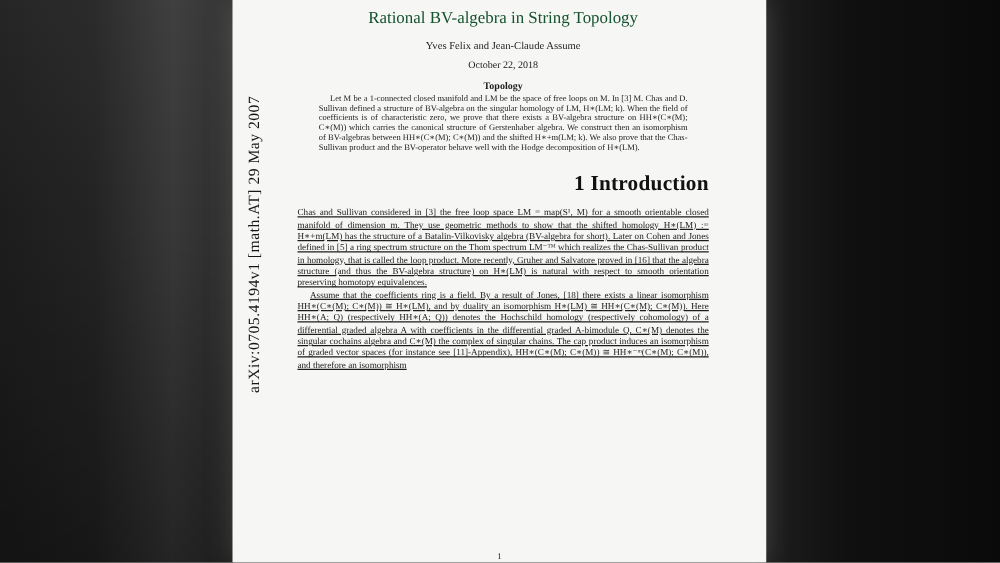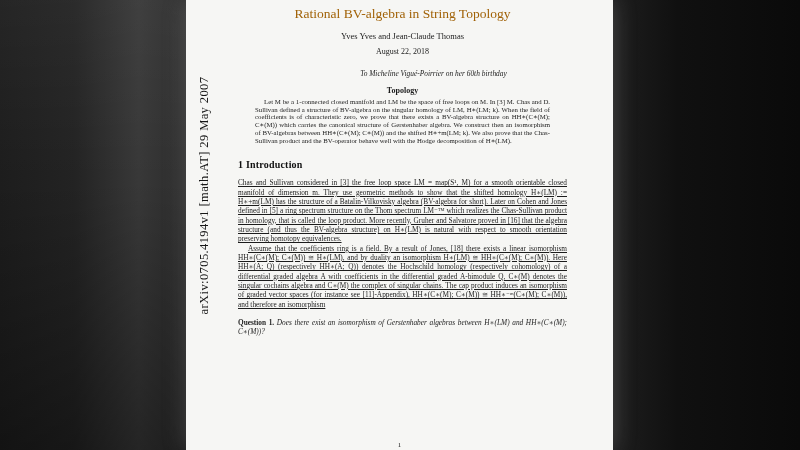--- a/index.html
+++ b/index.html
@@ -29,38 +29,39 @@
   }
   .arxiv-stamp{
     position:absolute;left:-132px;top:188px;width:300px;height:15px;
     transform:rotate(-90deg);
     text-align:center;white-space:nowrap;
     font-size:12.5px;letter-spacing:0.4px;color:#161616;
   }
   .content{padding:5px 46px 0 52px;}
   .title{
     margin:0;text-align:center;font-weight:normal;
-    font-size:13.5px;line-height:17px;color:#a16207;
+    font-size:13.5px;line-height:17px;color:#14532d;
   }
   .authors{margin-top:9px;text-align:center;font-size:8.5px;}
   .date{margin-top:6px;text-align:center;font-size:8px;}
   .dedication{
     margin-top:13px;margin-left:62px;text-align:center;
     font-style:italic;font-size:7.4px;
   }
   .abstract-heading{
     margin-top:8px;text-align:center;font-weight:bold;font-size:8px;
   }
   .abstract{
     margin-top:3px;padding:0 17px;
     font-size:6.8px;line-height:7.7px;text-align:justify;text-indent:9px;
   }
   .section-heading{
-    margin:15px 0 8px 0;font-size:10px;font-weight:bold;color:#111;
+    margin:15px 0 8px 0;font-size:17px;font-weight:bold;color:#111;
     letter-spacing:0.2px;
+    text-align:right;
   }
   .body-par{
     margin:0;font-size:7.3px;line-height:9.35px;text-align:justify;text-decoration:underline;
   }
   .body-par.indent{text-indent:10px;}
   .equation{
     margin:5px 0 5px 0;text-align:center;font-size:7.3px;
   }
   .question{
     margin:9px 0 0 0;font-size:7.3px;line-height:9.35px;text-align:justify;
@@ -78,39 +79,34 @@
 <div class="stage">
   <div class="bg-left"></div>
   <div class="bg-right"></div>
 
   <div class="page">
     <div class="arxiv-stamp">arXiv:0705.4194v1  [math.AT]  29 May 2007</div>
 
     <div class="content">
       <h1 class="title">Rational BV-algebra in String Topology</h1>
 
-      <div class="authors">Yves Yves and Jean-Claude Thomas</div>
+      <div class="authors">Yves Felix and Jean-Claude Assume</div>
 
-      <div class="date">August 22, 2018</div>
+      <div class="date">October 22, 2018</div>
 
-      <div class="dedication">To Micheline Vigué-Poirrier on her 60th birthday</div>
 
       <div class="abstract-heading">Topology</div>
 
       <div class="abstract">Let M be a 1-connected closed manifold and LM be the space of free loops on M. In [3] M. Chas and D. Sullivan defined a structure of BV-algebra on the singular homology of LM, H∗(LM; k). When the field of coefficients is of characteristic zero, we prove that there exists a BV-algebra structure on HH∗(C∗(M); C∗(M)) which carries the canonical structure of Gerstenhaber algebra. We construct then an isomorphism of BV-algebras between HH∗(C∗(M); C∗(M)) and the shifted H∗+m(LM; k). We also prove that the Chas-Sullivan product and the BV-operator behave well with the Hodge decomposition of H∗(LM).</div>
 
       <h2 class="section-heading">1  Introduction</h2>
 
       <p class="body-par">Chas and Sullivan considered in [3] the free loop space LM = map(S¹, M) for a smooth orientable closed manifold of dimension m. They use geometric methods to show that the shifted homology H∗(LM) := H∗+m(LM) has the structure of a Batalin-Vilkovisky algebra (BV-algebra for short). Later on Cohen and Jones defined in [5] a ring spectrum structure on the Thom spectrum LM⁻ᵀᴹ which realizes the Chas-Sullivan product in homology, that is called the loop product. More recently, Gruher and Salvatore proved in [16] that the algebra structure (and thus the BV-algebra structure) on H∗(LM) is natural with respect to smooth orientation preserving homotopy equivalences.</p>
 
       <p class="body-par indent">Assume that the coefficients ring is a field. By a result of Jones, [18] there exists a linear isomorphism HH∗(C∗(M); C∗(M)) ≅ H∗(LM), and by duality an isomorphism H∗(LM) ≅ HH∗(C∗(M); C∗(M)). Here HH∗(A; Q) (respectively HH∗(A; Q)) denotes the Hochschild homology (respectively cohomology) of a differential graded algebra A with coefficients in the differential graded A-bimodule Q, C∗(M) denotes the singular cochains algebra and C∗(M) the complex of singular chains. The cap product induces an isomorphism of graded vector spaces (for instance see [11]-Appendix), HH∗(C∗(M); C∗(M)) ≅ HH∗⁻ᵐ(C∗(M); C∗(M)), and therefore an isomorphism</p>
 
 
 
-      <p class="question">
-        <span class="q-label">Question 1.</span>
-        <span class="q-text">Does there exist an isomorphism of Gerstenhaber algebras between H∗(LM) and HH∗(C∗(M); C∗(M))?</span>
-      </p>
     </div>
 
     <div class="page-number">1</div>
   </div>
 </div>
 
 </body></html>

